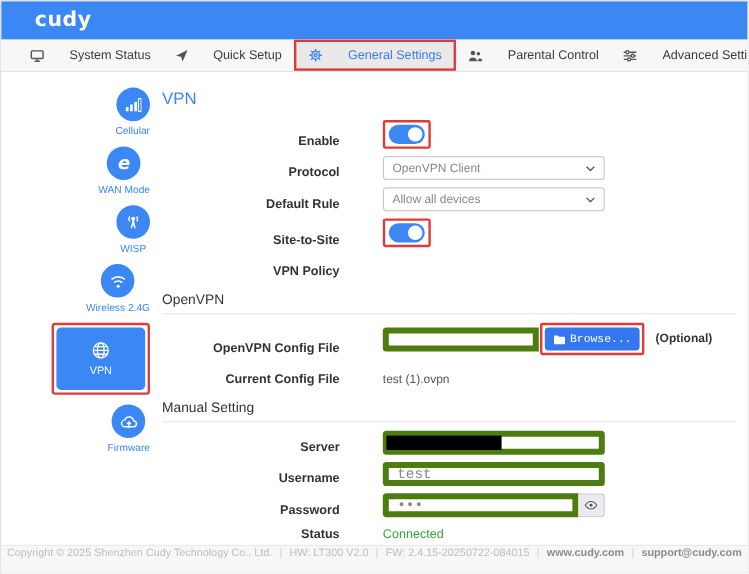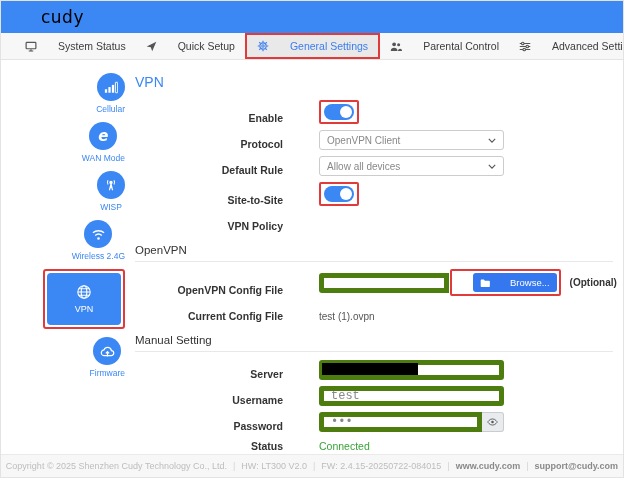--- a/index.html
+++ b/index.html
@@ -2,21 +2,21 @@
 <html><head>
 <meta charset="utf-8">
 <style>
   * { margin:0; padding:0; box-sizing:border-box; }
   html,body { background:#fff; }
   body { font-family:"Liberation Sans", sans-serif; }
   .page { width:624px; height:478px; border:1px solid #e3e3e3; overflow:hidden; display:flex; flex-direction:column; background:#fff; }
 
   
   .hdr { height:32px; background:#3b87f3; display:flex; align-items:center; padding-left:28px; flex:0 0 auto; }
-  .logo { color:#000000; font-size:17px; font-weight:normal; letter-spacing:.5px; font-family:"DejaVu Sans", sans-serif;margin-left:12px; }
+  .logo { color:#ffffff; font-size:17px; font-weight:bold; letter-spacing:.5px; font-family:"DejaVu Sans", sans-serif; }
 
   
   .nav { height:27px; background:#f7f7f7; border-bottom:1px solid #e4e4e4; display:flex; align-items:stretch; justify-content:space-between; padding:0 14px; flex:0 0 auto; }
   .tab { display:flex; align-items:center; gap:21px; font-size:10.5px; color:#3c3c3c; padding:0 10px; cursor:default; white-space:nowrap; }
   .tab .nicon { display:flex; color:#555; }
   .tab.active { background:#e9e9e9; color:#3a7df0; border:2px solid #e03a3a; }
   .tab.active .nicon { color:#3a7df0; }
 
   
   .bodywrap { flex:1 1 auto; display:flex; overflow:hidden; }
@@ -37,33 +37,33 @@
   .row-label { width:148px; text-align:right; font-size:10.5px; font-weight:bold; color:#333; flex:0 0 auto; }
   .row-ctl { margin-left:7px; display:flex; align-items:center;padding-left:29px; }
   .select { width:185px; height:20px; border:1px solid #ccc; border-radius:3px; background:#fff; display:flex; align-items:center; justify-content:space-between; padding:0 7px; font-size:10px; color:#888; cursor:pointer; }
   .chev { display:flex; color:#555; }
   .toggle { width:30px; height:16px; border-radius:8px; background:#3b87f3; position:relative; display:inline-block; cursor:pointer; }
   .knob { position:absolute; right:2px; top:2px; width:12px; height:12px; border-radius:50%; background:#fff; }
   .annot-toggle { padding:2px 3px; border-radius:2px; line-height:0; }
   .section { font-size:11.5px; color:#333; border-bottom:1px solid #e8e8e8; padding:6px 0 5px; margin-bottom:7px; }
   .field { width:185px; height:20px; border:5px solid #4d7c0f; border-radius:3px; font-size:12px; color:#888; padding:0 7px; background:#fff; font-family:Liberation Mono, monospace; }
   .cfg-field { width:130px; border-radius:3px 0 0 3px; background:#fdfdfd; }
-  .browse-btn { display:flex; align-items:center; gap:20px; background:#3577ee; color:#fff; border:none; border-radius:3px; font-size:9.5px; padding:4px 7px; cursor:pointer; font-family:Liberation Sans, sans-serif;margin-left:19px; }
+  .browse-btn { display:flex; align-items:center; gap:4px; background:#3577ee; color:#fff; border:none; border-radius:3px; font-size:9.5px; padding:4px 7px; cursor:pointer; font-family:Liberation Mono, monospace; }
   .annot-browse { padding:2px; margin-left:1px; border-radius:2px; line-height:0; }
   .optional { margin-left:9px; font-size:10px; font-weight:bold; color:#333; }
   .plain-val { font-size:10px; color:#555; }
   .field-wrap { position:relative; display:inline-block; }
   .redaction { position:absolute; left:3px; top:4px; width:96px; height:12px; background:#000; }
   .igroup { display:flex; }
   .igroup .field { width:163px; border-radius:3px 0 0 3px; }
   .addon { width:22px; height:20px; background:#e9ecef; border:1px solid #ccc; border-left:none; border-radius:0 3px 3px 0; display:flex; align-items:center; justify-content:center; color:#555; cursor:pointer; }
   .status-ok { font-size:10.5px; color:#37a537; }
 
   
-  .ftr { height:23px; background:#f7f7f7; border-top:1px solid #eaeaea; display:flex; align-items:center; justify-content:center; gap:6px; font-size:9px; color:#bdbdbd; flex:0 0 auto; white-space:nowrap; }
+  .ftr { height:23px; background:#f7f7f7; border-top:1px solid #eaeaea; display:flex; justify-content:center; gap:6px; font-size:9px; color:#bdbdbd; flex:0 0 auto; white-space:nowrap; }
   .ftr .sep { color:#d4d4d4; }
   .ftr .flink { color:#8a8a8a; font-weight:bold; cursor:pointer; }
   svg { display:block; }
 </style>
 </head>
 <body>
 
 <div class="page">
 
   <div class="hdr">

